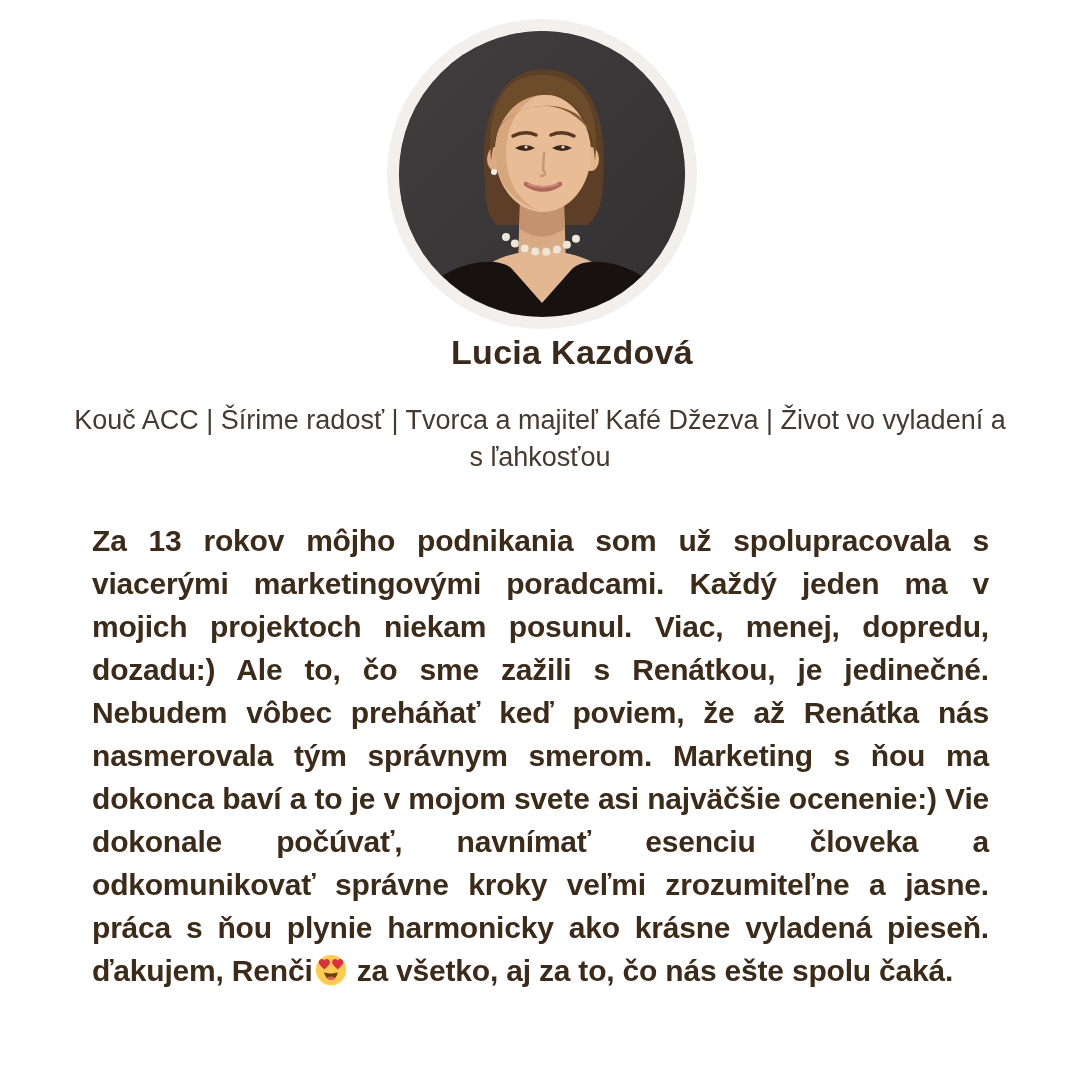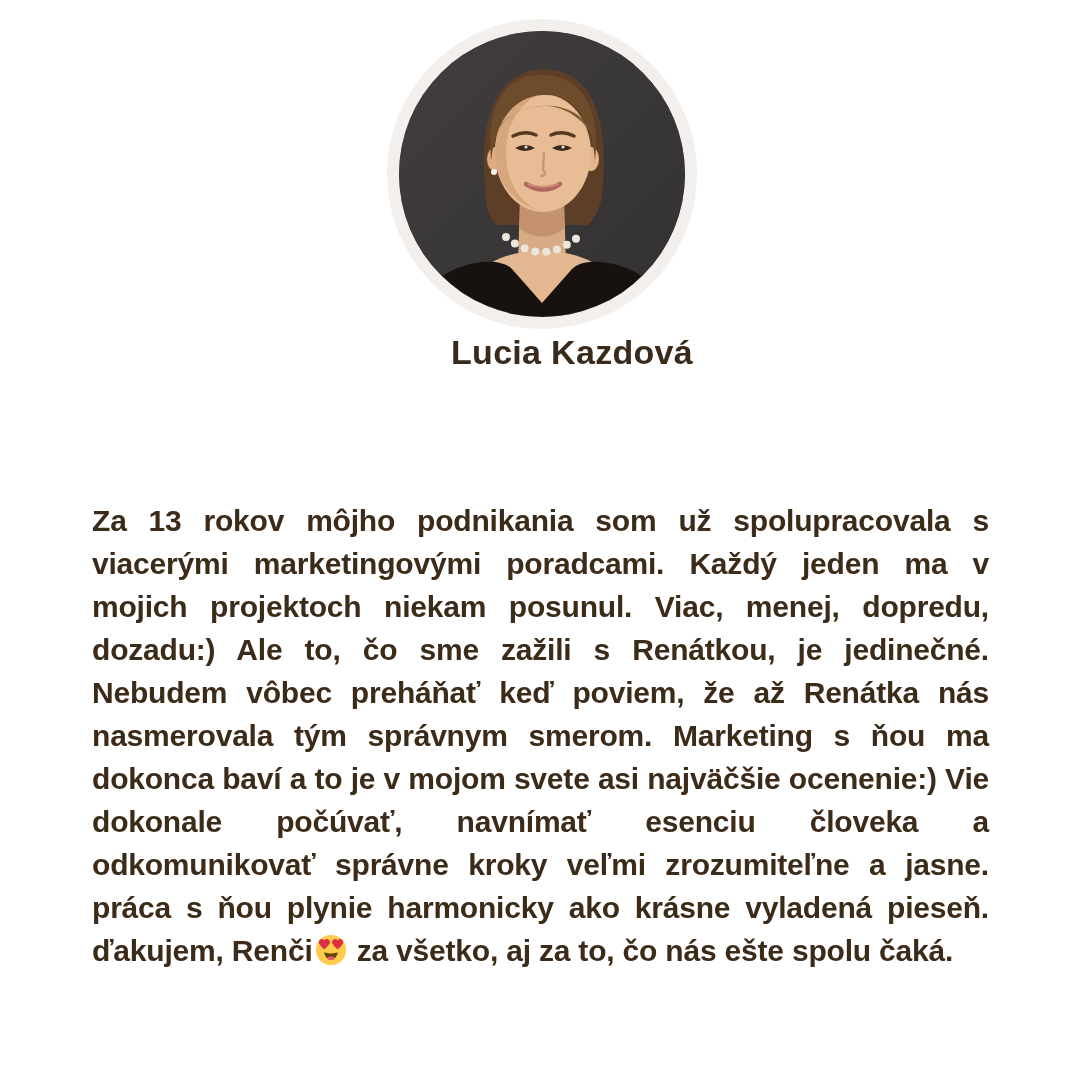--- a/index.html
+++ b/index.html
@@ -63,21 +63,21 @@
     margin: 0;
     text-align: center;
     font-size: 27px;
     line-height: 37px;
     font-weight: 400;
     color: #453a2f;
   }
   
   .testimonial {
     position: absolute;
-    top: 499px;
+    top: 519px;
     left: 92px;
     width: 897px;
     margin: 0;
     font-size: 30px;
     line-height: 43px;
     font-weight: 700;
     color: #3d2b19;
     text-align: justify;
     text-align-last: left;
     letter-spacing: -0.2px;
@@ -144,20 +144,21 @@
 
           <path d="M127 153 Q144 164 161 153" stroke="#b2675c" stroke-width="4.5" fill="none" stroke-linecap="round"></path>
           <path d="M129 153 Q144 159 159 153" stroke="#d18a79" stroke-width="2" fill="none" stroke-linecap="round"></path>
         </g>
       </svg>
     </div>
   </div>
 
   <h1 class="name">Lucia Kazdová</h1>
 
+  <p class="tagline">Kouč ACC | Šírime radosť | Tvorca a majiteľ Kafé Džezva | Život vo vyladení a s ľahkosťou</p>
 
   <p class="testimonial"><span>Za 13 rokov môjho podnikania som už spolupracovala s viacerými marketingovými poradcami. Každý jeden ma v mojich projektoch niekam posunul. Viac, menej, dopredu, dozadu:) Ale to, čo sme zažili s Renátkou, je jedinečné. Nebudem vôbec preháňať keď poviem, že až Renátka nás nasmerovala tým správnym smerom. Marketing s ňou ma dokonca baví a to je v mojom svete asi najväčšie ocenenie:) Vie dokonale počúvať, navnímať esenciu človeka a odkomunikovať správne kroky veľmi zrozumiteľne a jasne. práca s ňou plynie harmonicky ako krásne vyladená pieseň. ďakujem, Renči</span><span class="emoji" aria-label="😍"><svg viewBox="0 0 36 36" aria-hidden="true">
         <circle cx="18" cy="18" r="17" fill="#ffcc4d"></circle>
         <path d="M10.5,17.5 C6.6,13.6 4.2,11.7 4.2,9.1 C4.2,7 5.9,5.5 7.7,5.5 C9,5.5 10,6.2 10.5,7.3 C11,6.2 12,5.5 13.3,5.5 C15.1,5.5 16.8,7 16.8,9.1 C16.8,11.7 14.4,13.6 10.5,17.5 Z" fill="#dd2e44"></path>
         <path d="M25.5,17.5 C21.6,13.6 19.2,11.7 19.2,9.1 C19.2,7 20.9,5.5 22.7,5.5 C24,5.5 25,6.2 25.5,7.3 C26,6.2 27,5.5 28.3,5.5 C30.1,5.5 31.8,7 31.8,9.1 C31.8,11.7 29.4,13.6 25.5,17.5 Z" fill="#dd2e44"></path>
         <path d="M18,22 C14,22 10.2,20.6 10.2,20.6 C10.2,20.6 11.6,29 18,29 C24.4,29 25.8,20.6 25.8,20.6 C25.8,20.6 22,22 18,22 Z" fill="#664500"></path>
         <path d="M13.5,27.2 C14.8,28.3 16.3,29 18,29 C19.7,29 21.2,28.3 22.5,27.2 C21.3,25.9 19.8,25.4 18,25.4 C16.2,25.4 14.7,25.9 13.5,27.2 Z" fill="#e8596e"></path>
       </svg></span><span> za všetko, aj za to, čo nás ešte spolu čaká.</span></p>
 
 </main>

